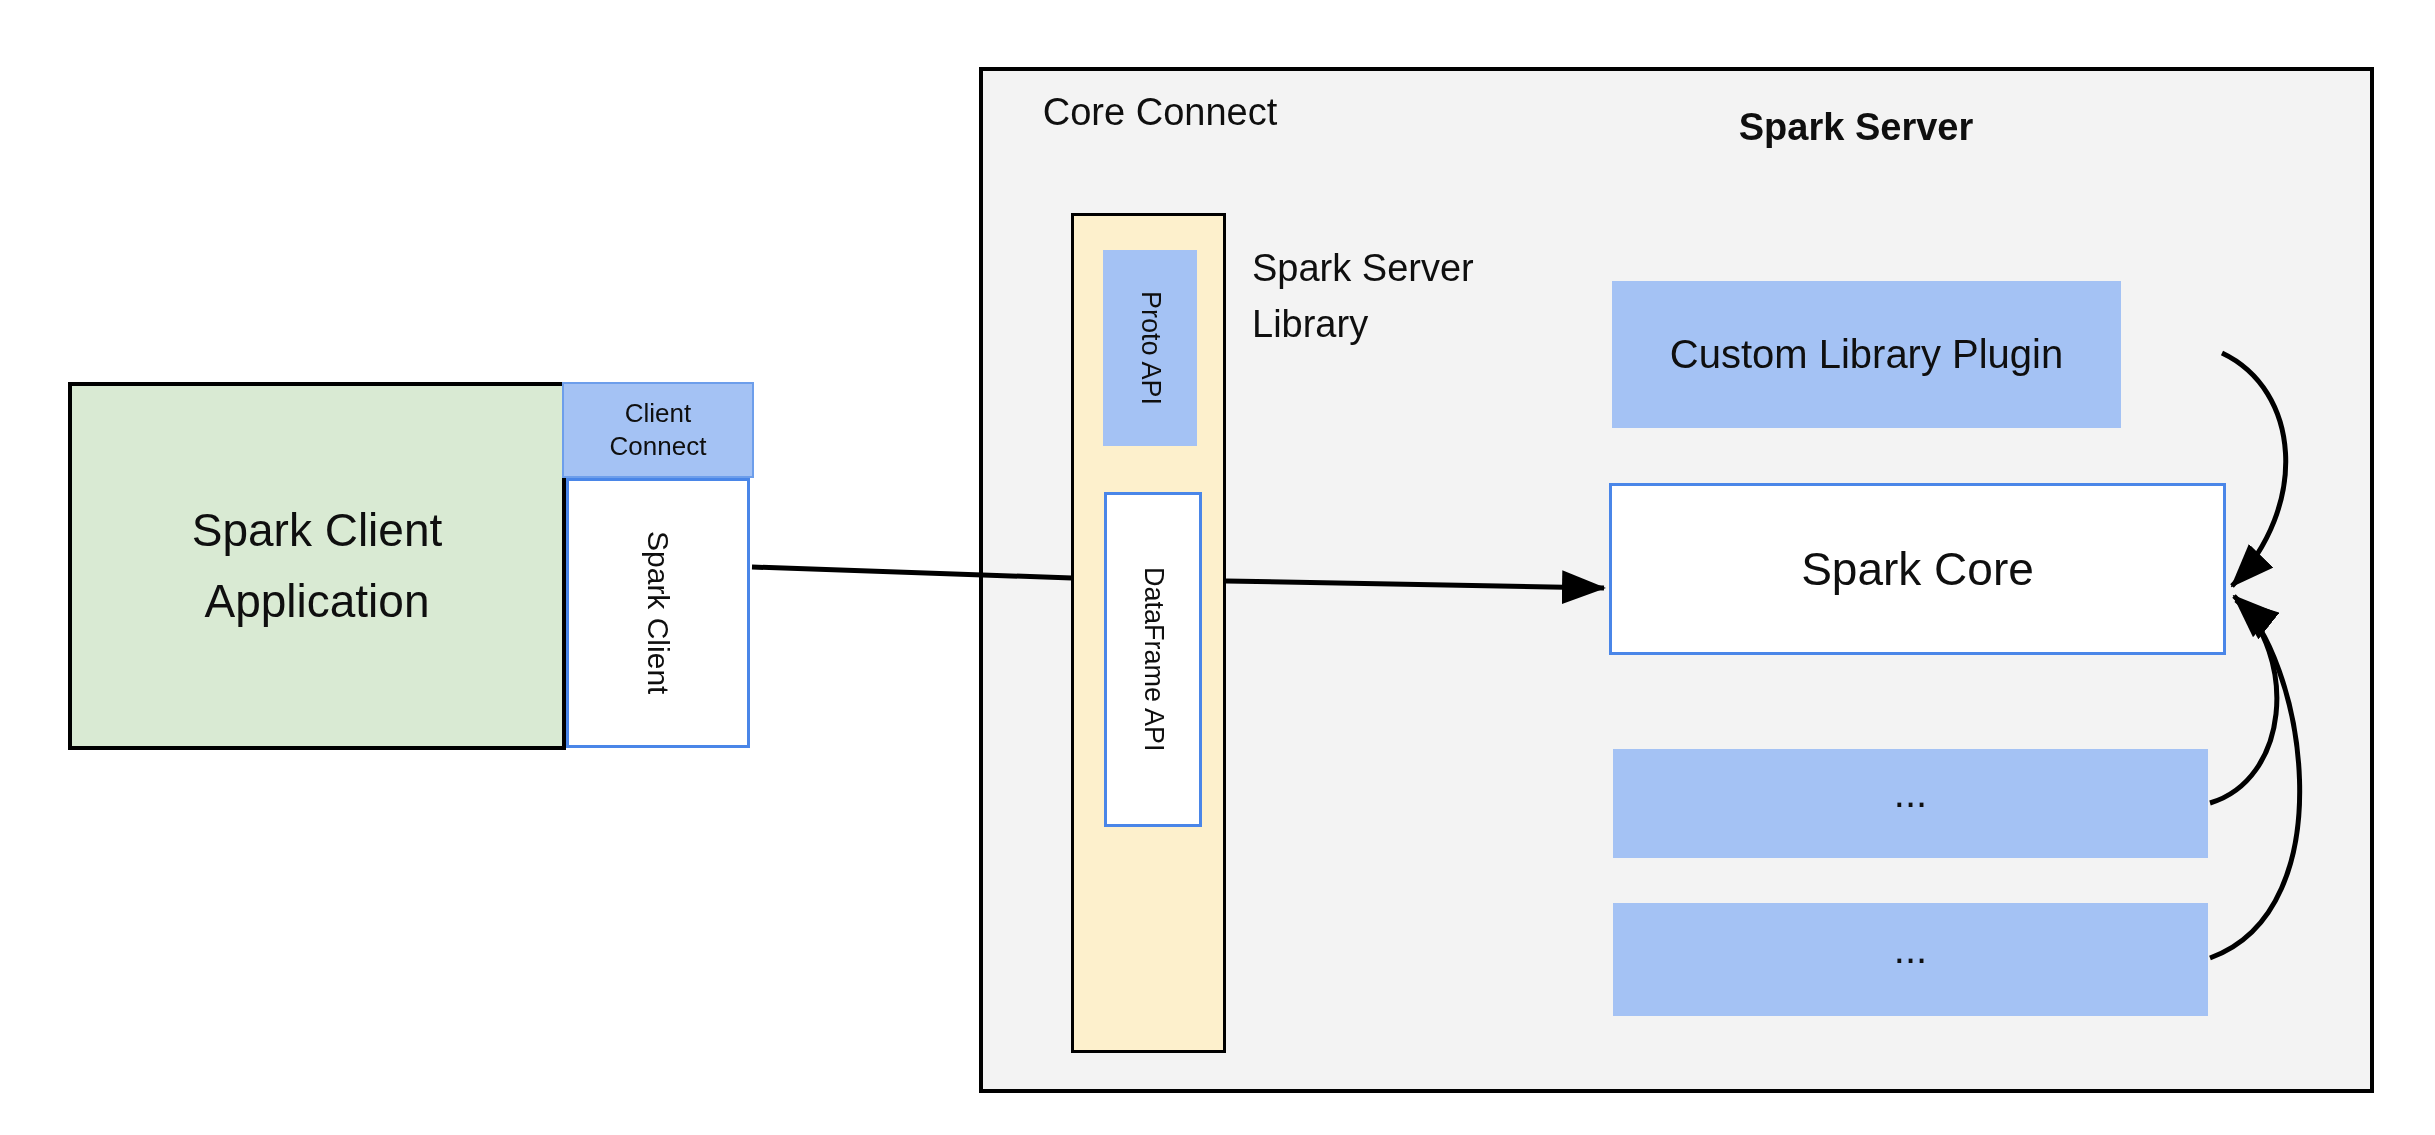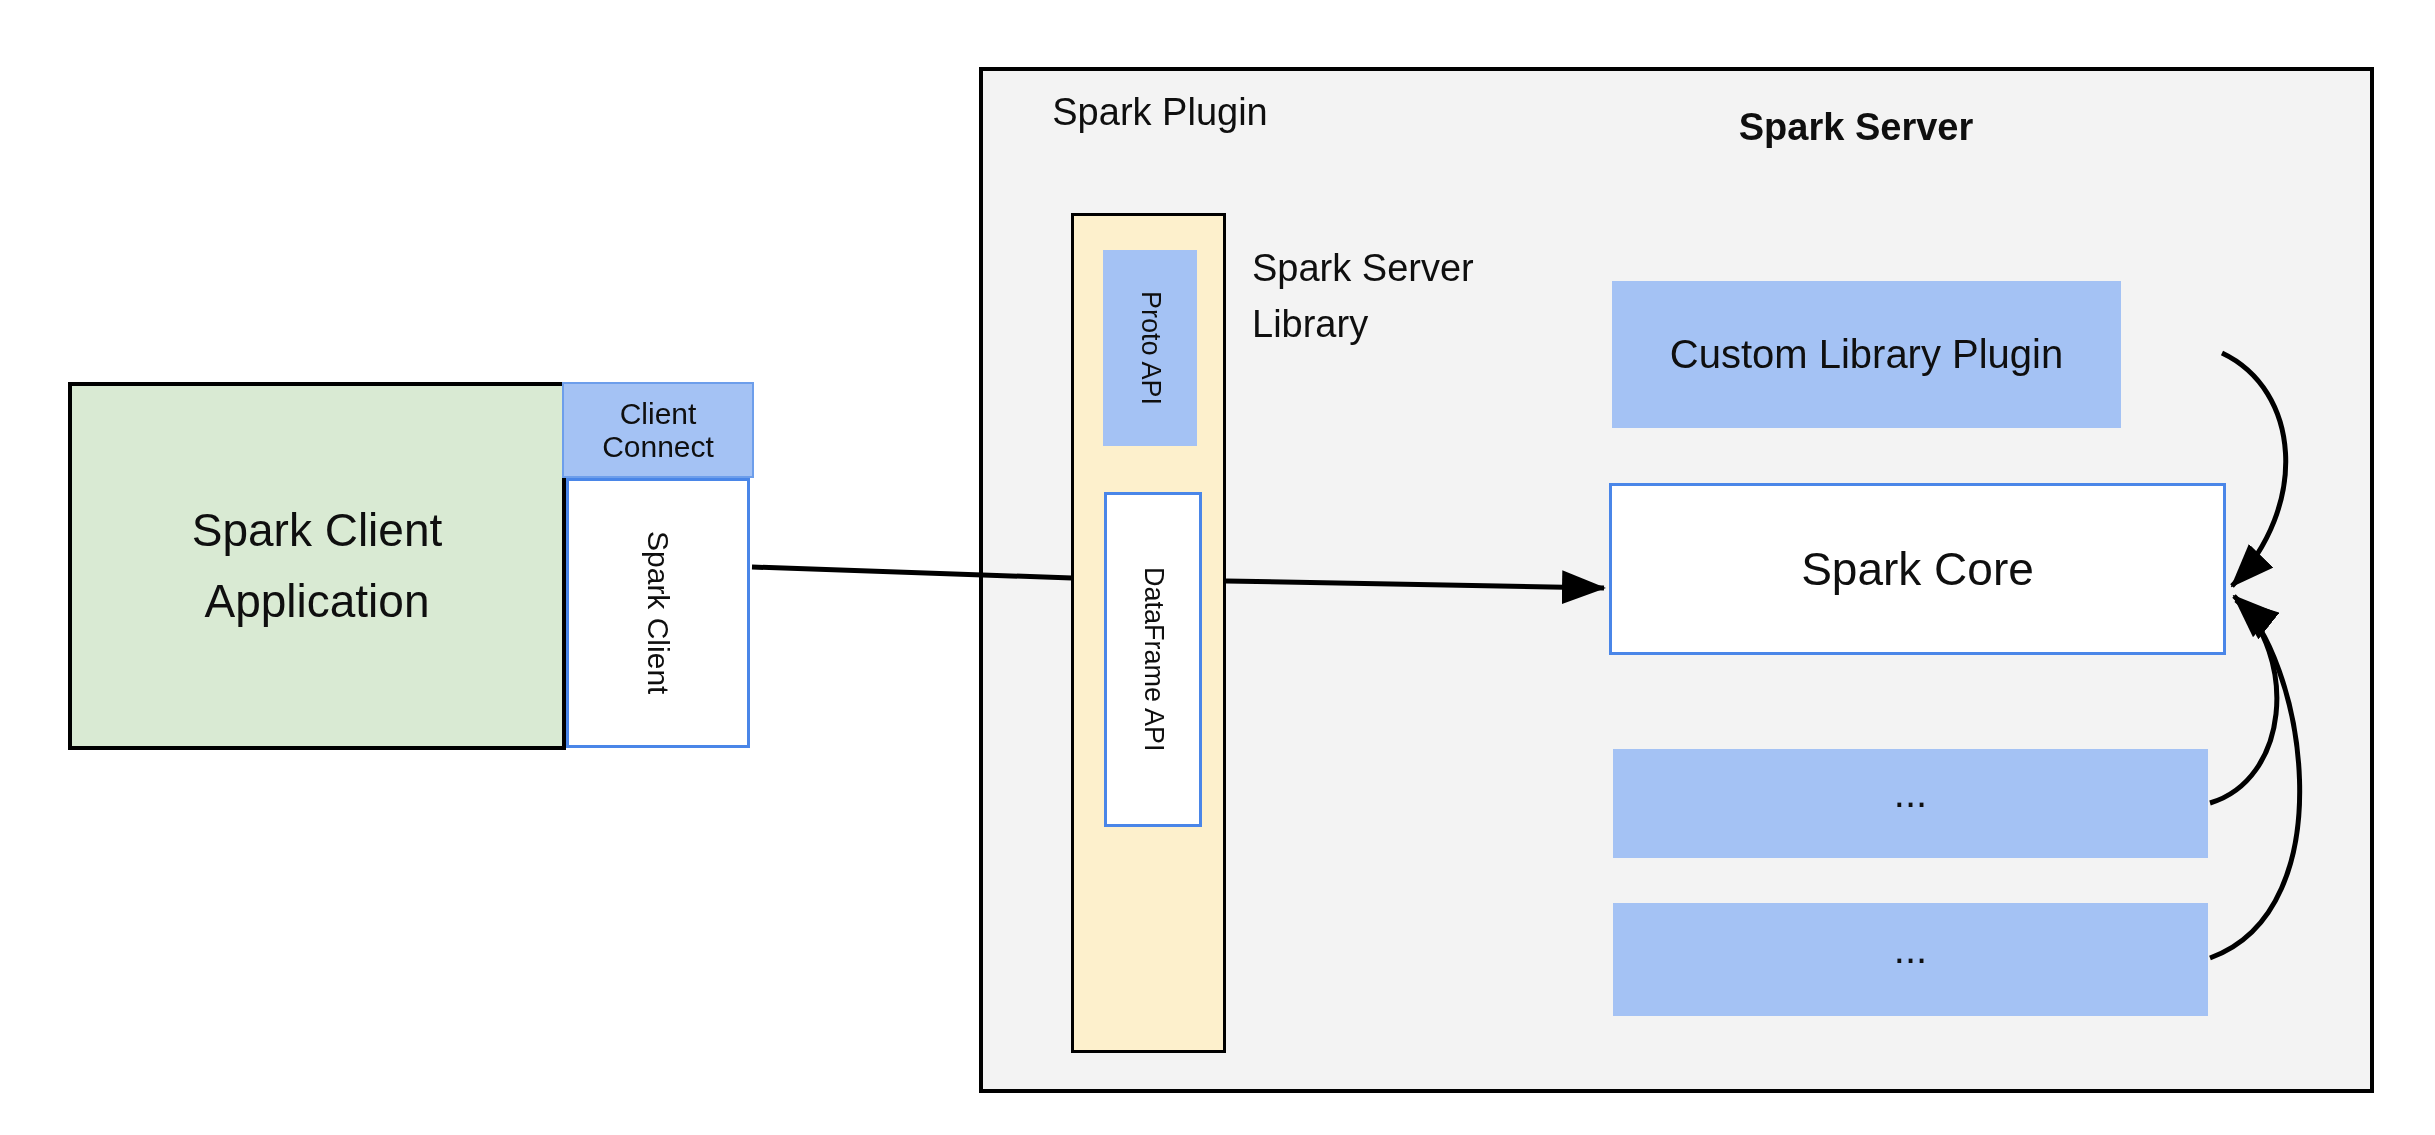--- a/index.html
+++ b/index.html
@@ -84,21 +84,21 @@
   .dots-box2{
     left:1613px;top:903px;width:595px;height:113px;
     background:var(--blue-fill);
     font-size:40px;
   }
   .dots{transform:translateY(-10px);}
   .pkg-box{
     left:562px;top:382px;width:192px;height:96px;
     background:var(--blue-fill);
     border:2px solid var(--blue-border-light);
-    font-size:30px;line-height:33px;
+    font-size:26px;line-height:33px;
   }
   .sclient-box{
     left:566px;top:478px;width:184px;height:270px;
     background:#ffffff;
     border:3px solid var(--blue-border);
     font-size:30px;
   }
   .arrows{position:absolute;left:0;top:0;width:2435px;height:1135px;pointer-events:none;}
 </style>
 </head>
@@ -120,21 +120,21 @@
       <div>Client</div>
       <div>Connect</div>
     </div>
   </div>
 
   <div class="box sclient-box">
     <span class="vtext">Spark Client</span>
   </div>
 
   <div class="connect-label">
-    <div>Spark Plugin</div>
+    <div>Core Connect</div>
   </div>
 
   <div class="server-title">Spark Server</div>
 
   <div class="box yellow-bar"></div>
 
   <div class="box proto-box">
     <span class="vtext">Proto API</span>
   </div>
 

